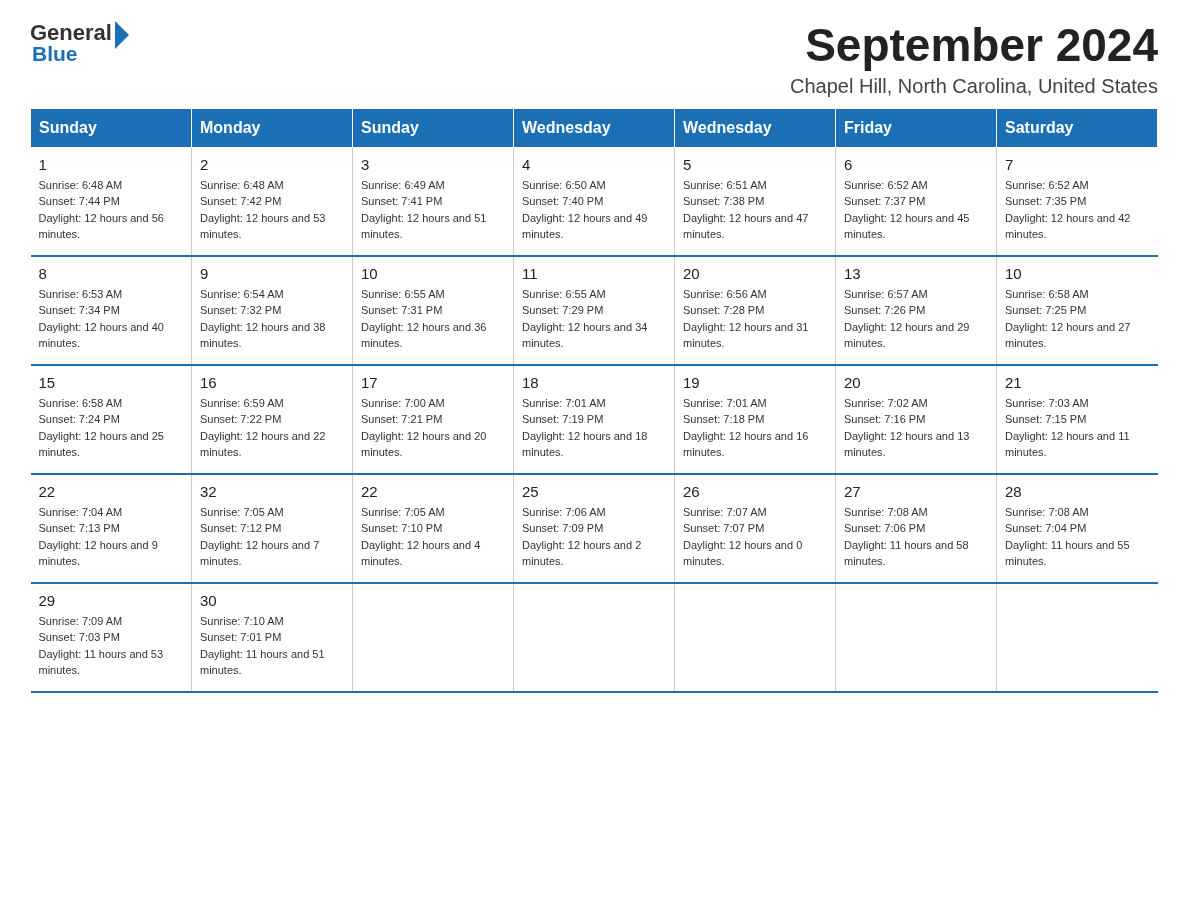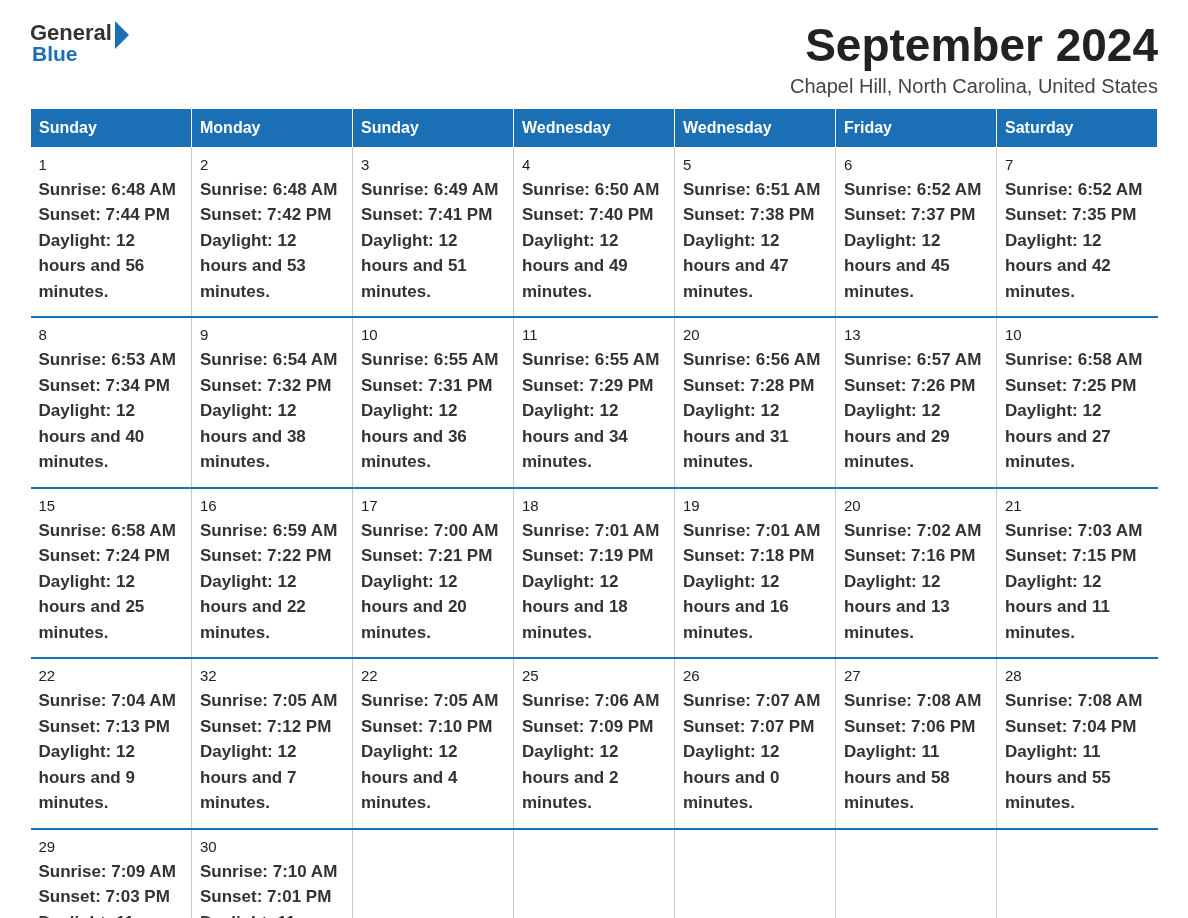--- a/index.html
+++ b/index.html
@@ -98,24 +98,23 @@
     .calendar tbody td.empty {
       background: #fff;
     }
     .day-number {
       font-size: 15px;
       font-weight: normal;
       margin-bottom: 4px;
       color: #222;
     }
     .day-info {
-      font-size: 17px;
+      font-size: 11px;
       line-height: 1.5;
       color: #333;
-      font-weight: bold;
     }
   </style>
 </head>
 <body>
 
 <div class="header-top">
   <div class="logo">
     <div class="logo-wrapper">
       <div class="logo-line1">
         <span class="logo-text-general">General</span>

